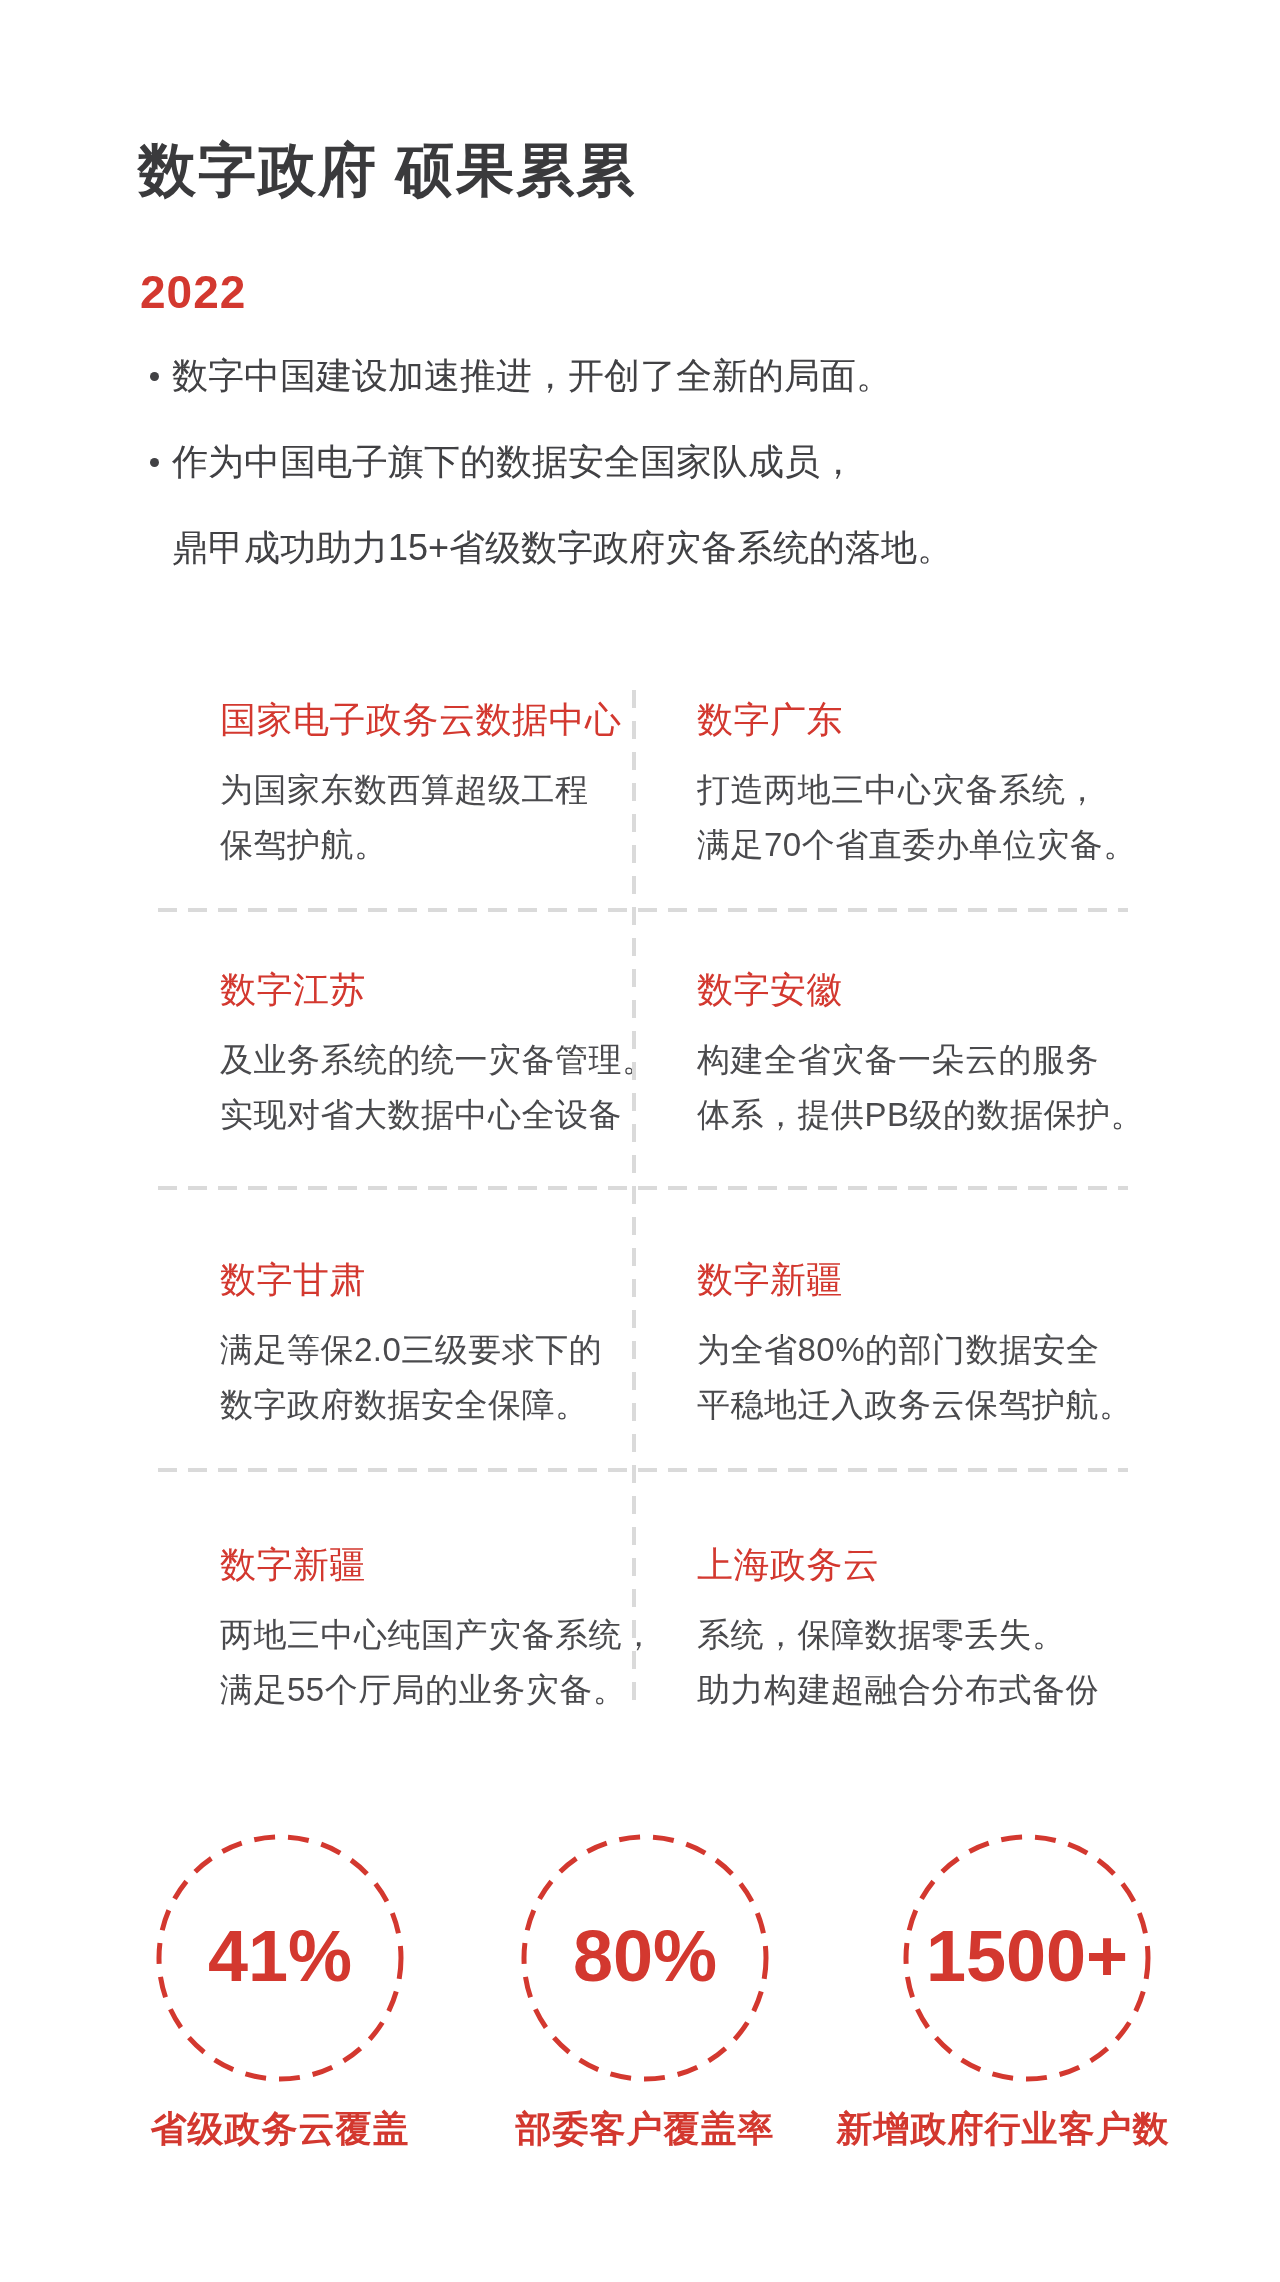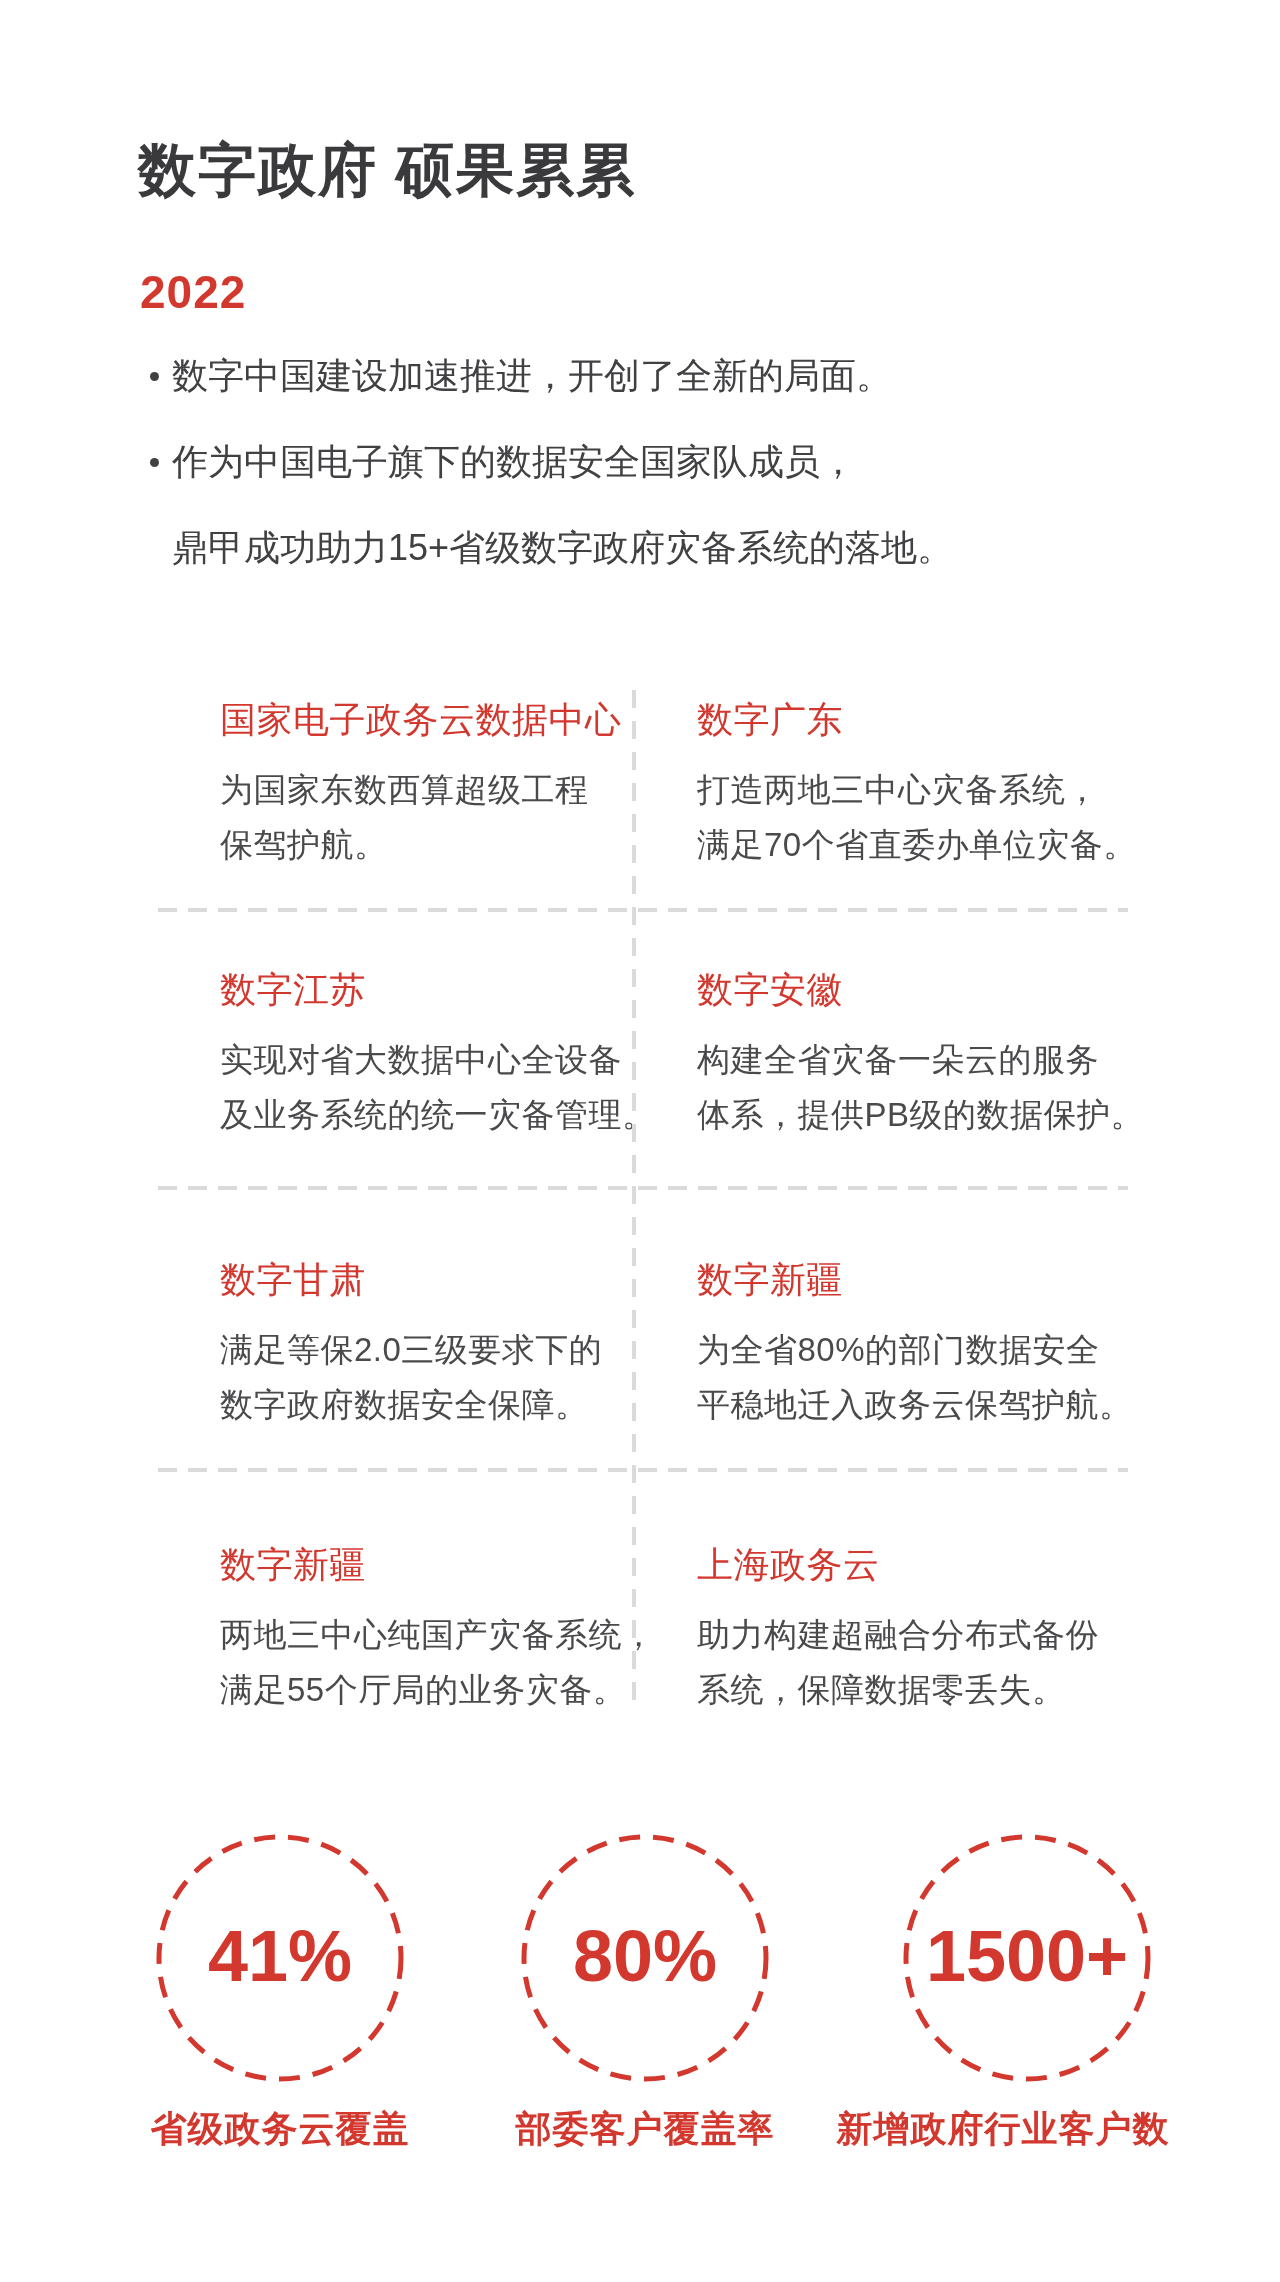--- a/index.html
+++ b/index.html
@@ -112,22 +112,22 @@
 <div class="abs cell" style="left:697px;top:700px;">
   <div class="cell-title">数字广东</div>
   <div class="cell-body">
     <div>打造两地三中心灾备系统，</div>
     <div>满足70个省直委办单位灾备。</div>
   </div>
 </div>
 <div class="abs cell" style="left:220px;top:970px;">
   <div class="cell-title">数字江苏</div>
   <div class="cell-body">
+    <div>及业务系统的统一灾备管理。</div>
     <div>实现对省大数据中心全设备</div>
-    <div>及业务系统的统一灾备管理。</div>
   </div>
 </div>
 <div class="abs cell" style="left:697px;top:970px;">
   <div class="cell-title">数字安徽</div>
   <div class="cell-body">
     <div>构建全省灾备一朵云的服务</div>
     <div>体系，提供PB级的数据保护。</div>
   </div>
 </div>
 <div class="abs cell" style="left:220px;top:1260px;">
@@ -147,22 +147,22 @@
 <div class="abs cell" style="left:220px;top:1545px;">
   <div class="cell-title">数字新疆</div>
   <div class="cell-body">
     <div>两地三中心纯国产灾备系统，</div>
     <div>满足55个厅局的业务灾备。</div>
   </div>
 </div>
 <div class="abs cell" style="left:697px;top:1545px;">
   <div class="cell-title">上海政务云</div>
   <div class="cell-body">
+    <div>系统，保障数据零丢失。</div>
     <div>助力构建超融合分布式备份</div>
-    <div>系统，保障数据零丢失。</div>
   </div>
 </div>
 
 <div class="abs v-divider"></div>
 <div class="abs h-divider d1"></div>
 <div class="abs h-divider d2"></div>
 <div class="abs h-divider d3"></div>
 
 <div class="abs stat-circle c1">
   <svg width="252" height="252" viewBox="0 0 252 252">

